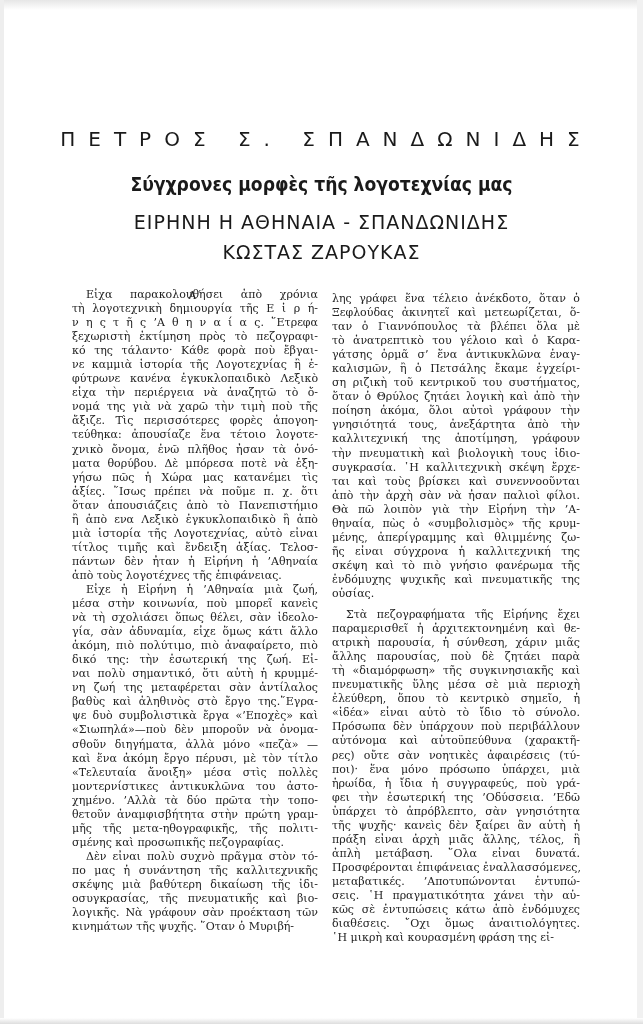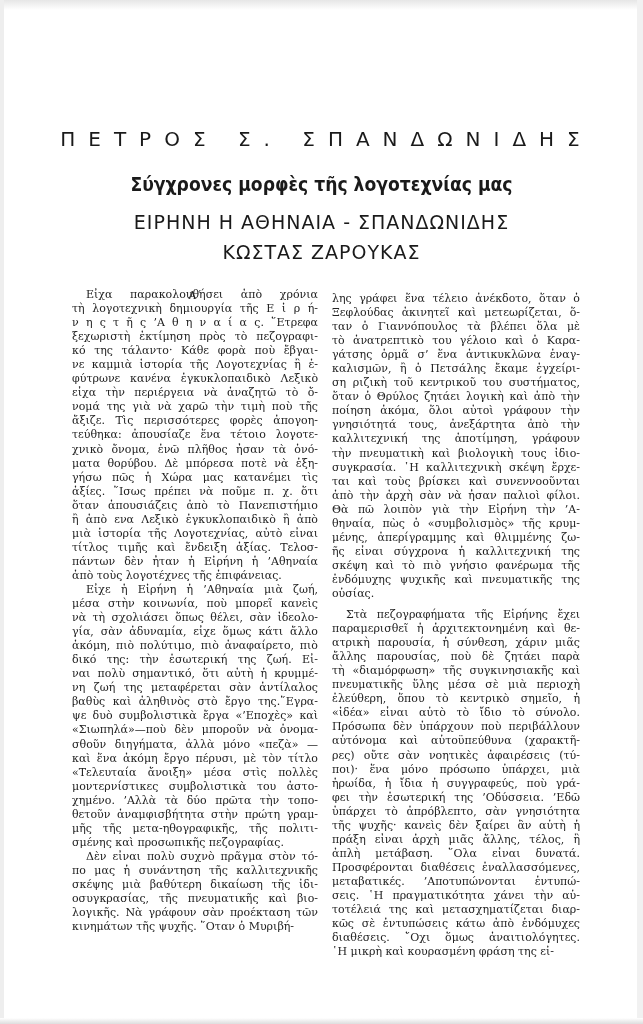--- a/index.html
+++ b/index.html
@@ -100,21 +100,21 @@
     <span class="line">ἀκόμη, πιὸ πολύτιμο, πιὸ ἀναφαίρετο, πιὸ</span>
     <span class="line">δικό της: τὴν ἐσωτερική της ζωή. Εἶ-</span>
     <span class="line">ναι πολὺ σημαντικό, ὅτι αὐτὴ ἡ κρυμμέ-</span>
     <span class="line">νη ζωή της μεταφέρεται σὰν ἀντίλαλος</span>
     <span class="line">βαθὺς καὶ ἀληθινὸς στὸ ἔργο της.῞Εγρα-</span>
     <span class="line">ψε δυὸ συμβολιστικὰ ἔργα «’Εποχὲς» καὶ</span>
     <span class="line">«Σιωπηλά»—ποὺ δὲν μποροῦν νὰ ὀνομα-</span>
     <span class="line">σθοῦν διηγήματα, ἀλλὰ μόνο «πεζὰ» —</span>
     <span class="line">καὶ ἕνα ἀκόμη ἔργο πέρυσι, μὲ τὸν τίτλο</span>
     <span class="line">«Τελευταία ἄνοιξη» μέσα στὶς πολλὲς</span>
-    <span class="line">μοντερνίστικες συμβολιστικὰ του ἀστο-</span>
+    <span class="line">μοντερνίστικες ἀντικυκλῶνα του ἀστο-</span>
     <span class="line">χημένο. ’Αλλὰ τὰ δύο πρῶτα τὴν τοπο-</span>
     <span class="line">θετοῦν ἀναμφισβήτητα στὴν πρώτη γραμ-</span>
     <span class="line">μῆς τῆς μετα-ηθογραφικῆς, τῆς πολιτι-</span>
     <span class="line last">σμένης καὶ προσωπικῆς πεζογραφίας.</span>
     <span class="line indent">Δὲν εἶναι πολὺ συχνὸ πρᾶγμα στὸν τό-</span>
     <span class="line">πο μας ἡ συνάντηση τῆς καλλιτεχνικῆς</span>
     <span class="line">σκέψης μιὰ βαθύτερη δικαίωση τῆς ἰδι-</span>
     <span class="line">οσυγκρασίας, τῆς πνευματικῆς καὶ βιο-</span>
     <span class="line">λογικῆς. Νὰ γράφουν σὰν προέκταση τῶν</span>
     <span class="line last">κινημάτων τῆς ψυχῆς. ῞Οταν ὁ Μυριβή-</span>
@@ -154,20 +154,19 @@
     <span class="line">Πρόσωπα δὲν ὑπάρχουν ποὺ περιβάλλουν</span>
     <span class="line">αὐτόνομα καὶ αὐτοϋπεύθυνα (χαρακτῆ-</span>
     <span class="line">ρες) οὔτε σὰν νοητικὲς ἀφαιρέσεις (τύ-</span>
     <span class="line">ποι)· ἕνα μόνο πρόσωπο ὑπάρχει, μιὰ</span>
     <span class="line">ἡρωίδα, ἡ ἴδια ἡ συγγραφεύς, ποὺ γρά-</span>
     <span class="line">φει τὴν ἐσωτερική της ’Οδύσσεια. ’Εδῶ</span>
     <span class="line">ὑπάρχει τὸ ἀπρόβλεπτο, σὰν γνησιότητα</span>
     <span class="line">τῆς ψυχῆς· κανεὶς δὲν ξαίρει ἂν αὐτὴ ἡ</span>
     <span class="line">πράξη εἶναι ἀρχὴ μιᾶς ἄλλης, τέλος, ἢ</span>
     <span class="line">ἁπλὴ μετάβαση.  ῞Ολα εἶναι δυνατά.</span>
-    <span class="line">Προσφέρονται διαθέσεις ἐναλλασσόμενες,</span>
+    <span class="line">Προσφέρονται ἐπιφάνειας ἐναλλασσόμενες,</span>
     <span class="line">μεταβατικές.  ’Αποτυπώνονται  ἐντυπώ-</span>
     <span class="line">σεις. ῾Η πραγματικότητα χάνει τὴν αὐ-</span>
-    <span class="line">τοτέλειά της καὶ μετασχηματίζεται διαρ-</span>
     <span class="line">κῶς σὲ ἐντυπώσεις κάτω ἀπὸ ἐνδόμυχες</span>
     <span class="line">διαθέσεις.  ῎Οχι ὅμως ἀναιτιολόγητες.</span>
     <span class="line last">῾Η μικρὴ καὶ κουρασμένη φράση της εἰ-</span>
   </div>
 
 </body></html>

